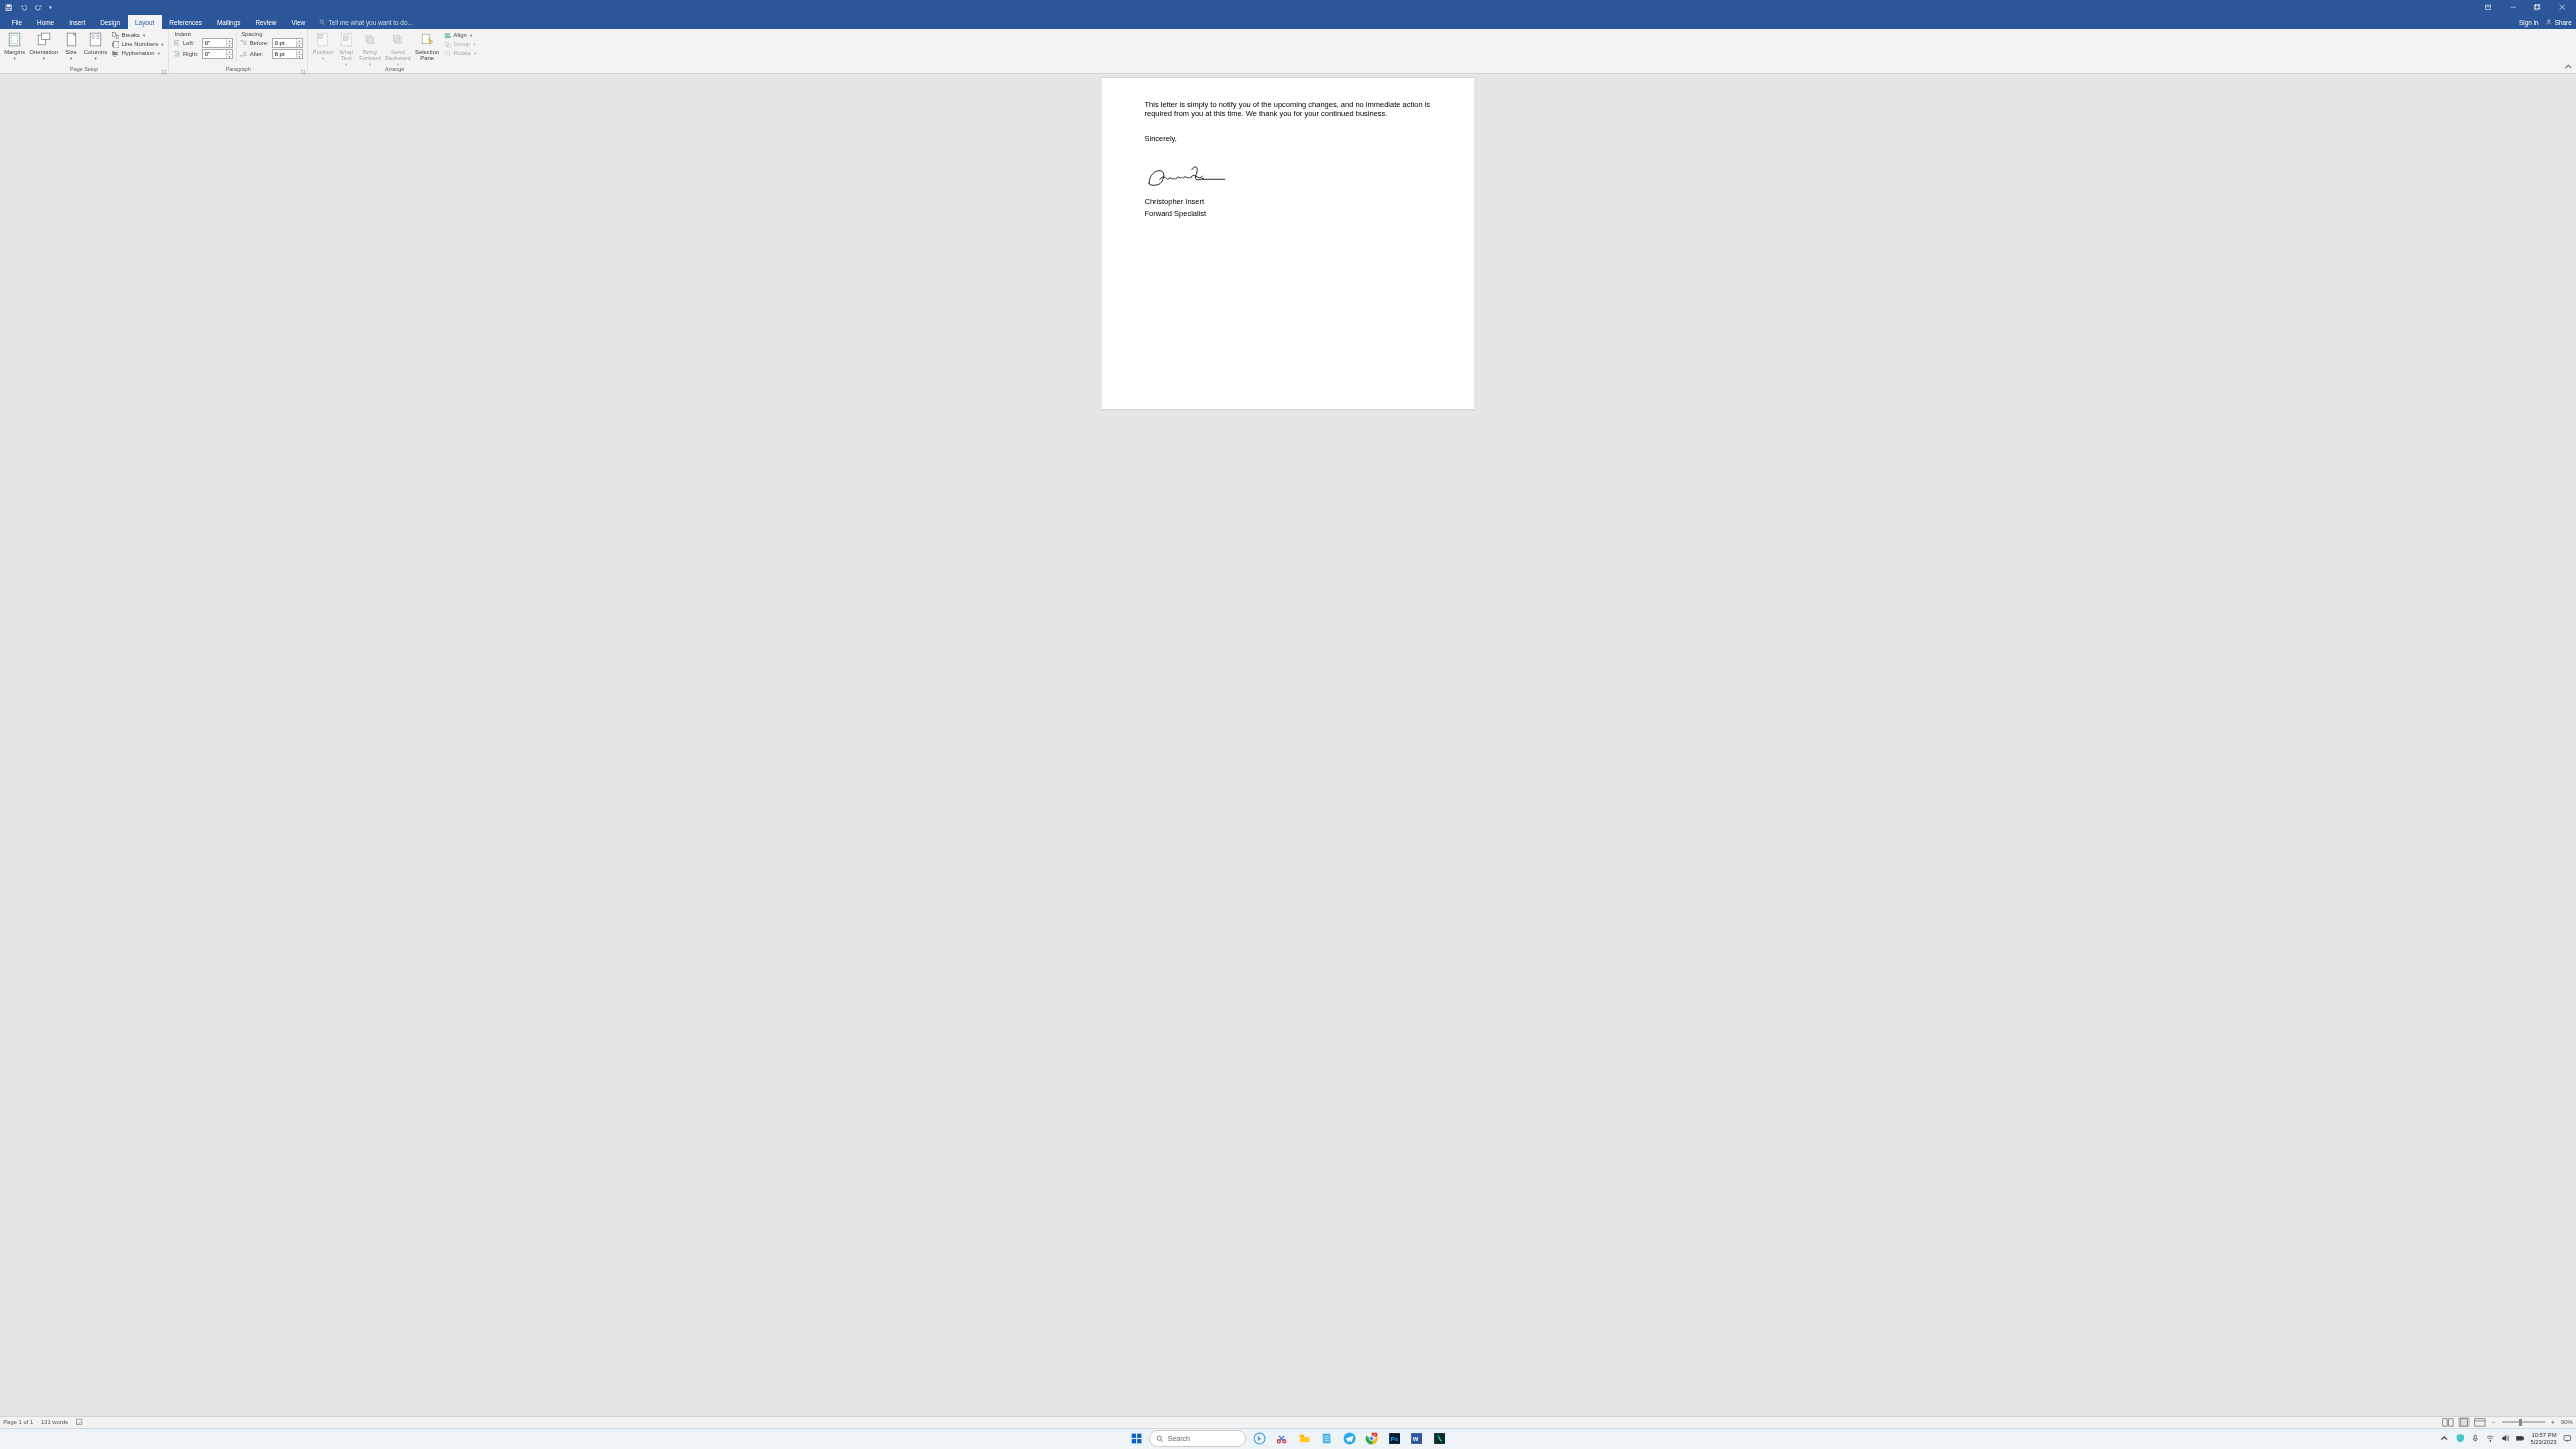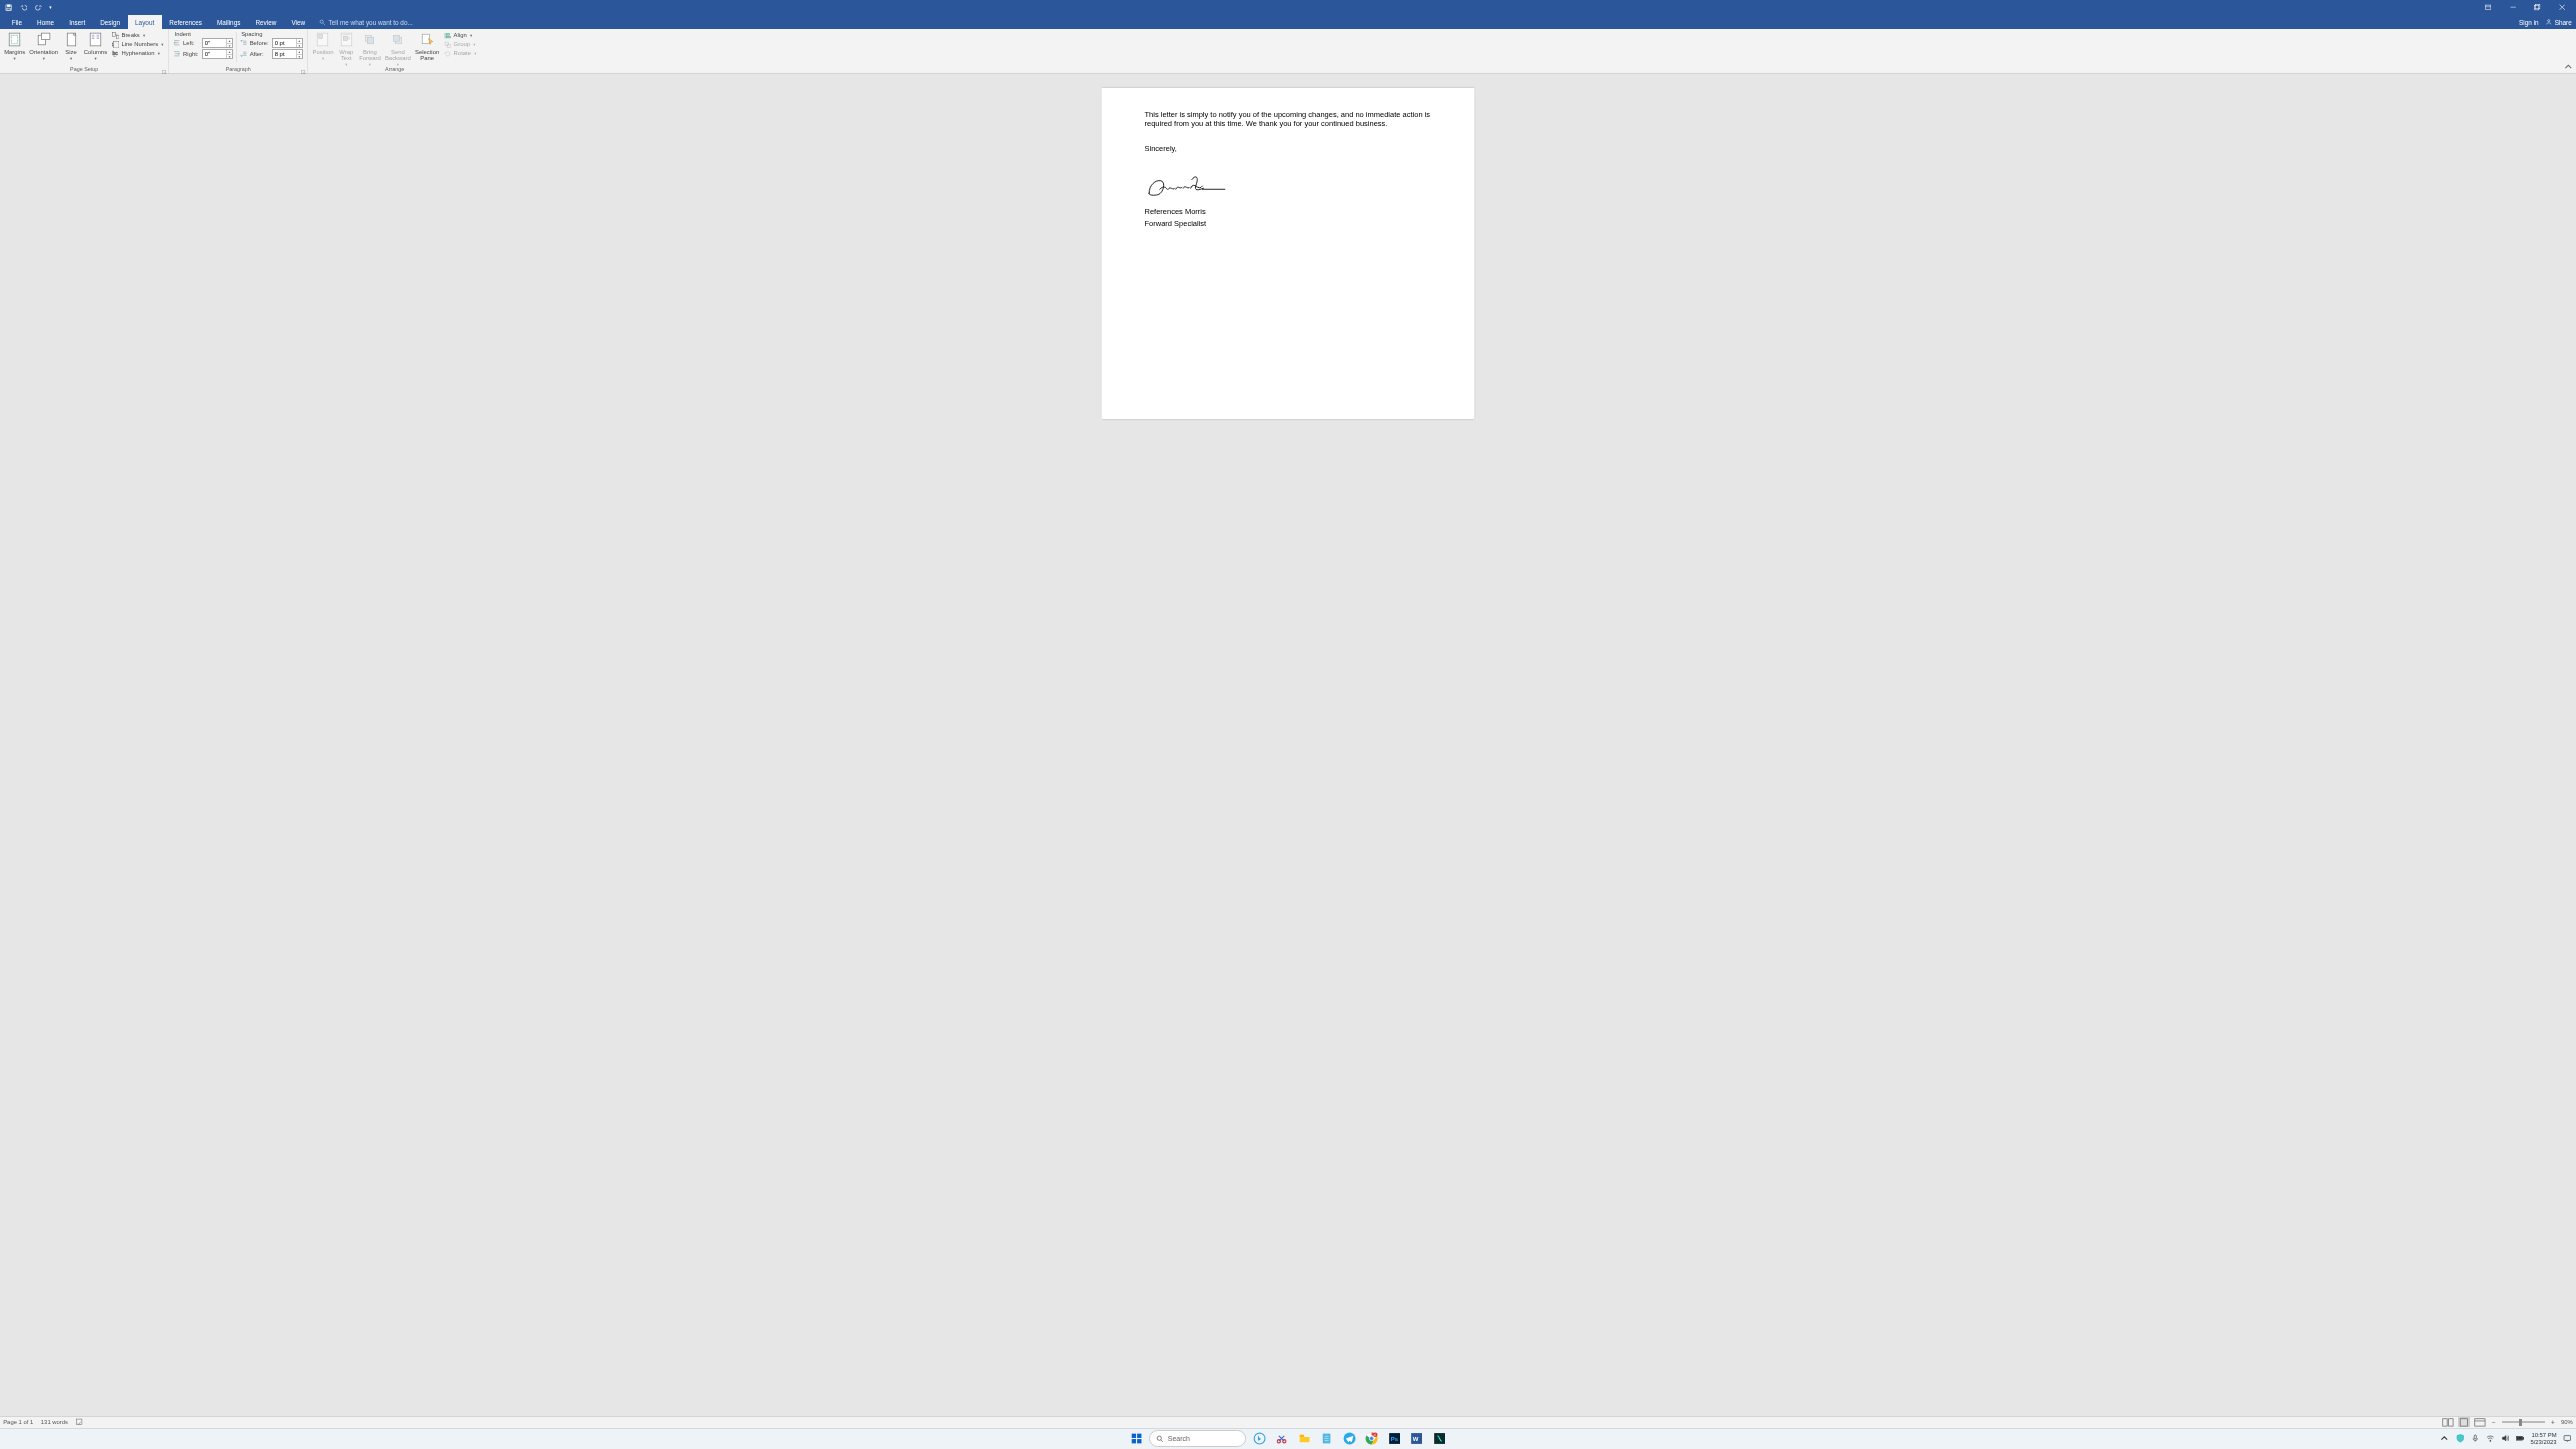--- a/index.html
+++ b/index.html
@@ -51,21 +51,21 @@
 .spinbox input { border: none; width: 21.5px; font-size: 5.9px; padding-left: 1.6px; outline: none; background: transparent; }
 .spinbox .spinners { position: absolute; right: 0; top: 0; bottom: 0; width: 6.4px; display: flex; flex-direction: column; border-left: 0.5px solid #ccc; }
 .spinbox .spinners div { flex: 1; display: flex; align-items: center; justify-content: center; font-size: 3.2px; color: #666; cursor: pointer; }
 .spinbox .spinners div:first-child { border-bottom: 0.5px solid #ccc; }
 .is-sep { width: 0.5px; background: #e1e1e1; align-self: stretch; margin: 2.1px 1.1px; }
 
 .ribbon-collapse { position: absolute; right: 3.2px; bottom: 1.1px; width: 8.6px; height: 8.6px; cursor: pointer; color: #666; display: flex; align-items: center; justify-content: center; }
 
 
 .doc-area { position: absolute; top: 74px; bottom: 11.8px; left: 0; right: 0; background: #e6e6e6; overflow: hidden; }
-.page { position: absolute; left: 50%; transform: translateX(-50%); top: 14px; width: 373px; height: 331px; background: #fff; box-shadow: 0 0 2.1px rgba(0,0,0,0.25); }
+.page { position: absolute; left: 50%; transform: translateX(-50%); top: 4px; width: 373px; height: 331px; background: #fff; box-shadow: 0 0 2.1px rgba(0,0,0,0.25); }
 .page-content { padding: 21.5px 43px 0 43px; font-family: Arial, sans-serif; font-size: 7.5px; color: #000; line-height: 1.3; }
 .para { margin-bottom: 7.5px; }
 .signature-img { margin-top: 15px; margin-bottom: 3.2px; }
 .signature-img svg { width: 86px; height: 32px; }
 .name-line { font-size: 7.5px; margin-bottom: 2.1px; }
 
 
 .statusbar { position: absolute; bottom: 21.5px; left: 0; right: 0; height: 11.8px; background: #f3f3f3; border-top: 0.5px solid #d4d4d4; display: flex; align-items: center; font-size: 5.9px; color: #555; padding: 0 3.2px; justify-content: space-between; }
 .status-left { display: flex; align-items: center; gap: 7.5px; }
 .status-left .spell-icon { width: 7.5px; height: 7.5px; }
@@ -442,21 +442,21 @@
           <path d="M8 45 C 8 30, 20 20, 30 22 C 40 24, 35 45, 25 48 C 15 51, 5 48, 8 45 Z" fill="none"></path>
           <path d="M28 38 C 35 30, 40 35, 42 38"></path>
           <path d="M44 38 C 48 30, 52 42, 56 36"></path>
           <path d="M58 38 C 62 28, 66 40, 70 34"></path>
           <path d="M72 36 C 76 28, 80 40, 84 34"></path>
           <path d="M86 36 C 92 20, 100 44, 108 32"></path>
           <path d="M88 20 C 95 10, 102 14, 96 30 C 92 42, 100 40, 110 36"></path>
           <path d="M108 38 L 150 38"></path>
         </svg>
       </div>
-      <p class="name-line">References Morris</p>
+      <p class="name-line">Christopher Insert</p>
       <p class="name-line">Forward Specialist</p>
     </div>
   </div>
 </div>
 
 <div class="statusbar">
   <div class="status-left">
     <span>Page 1 of 1</span>
     <span>131 words</span>
     <span class="spell-icon">

